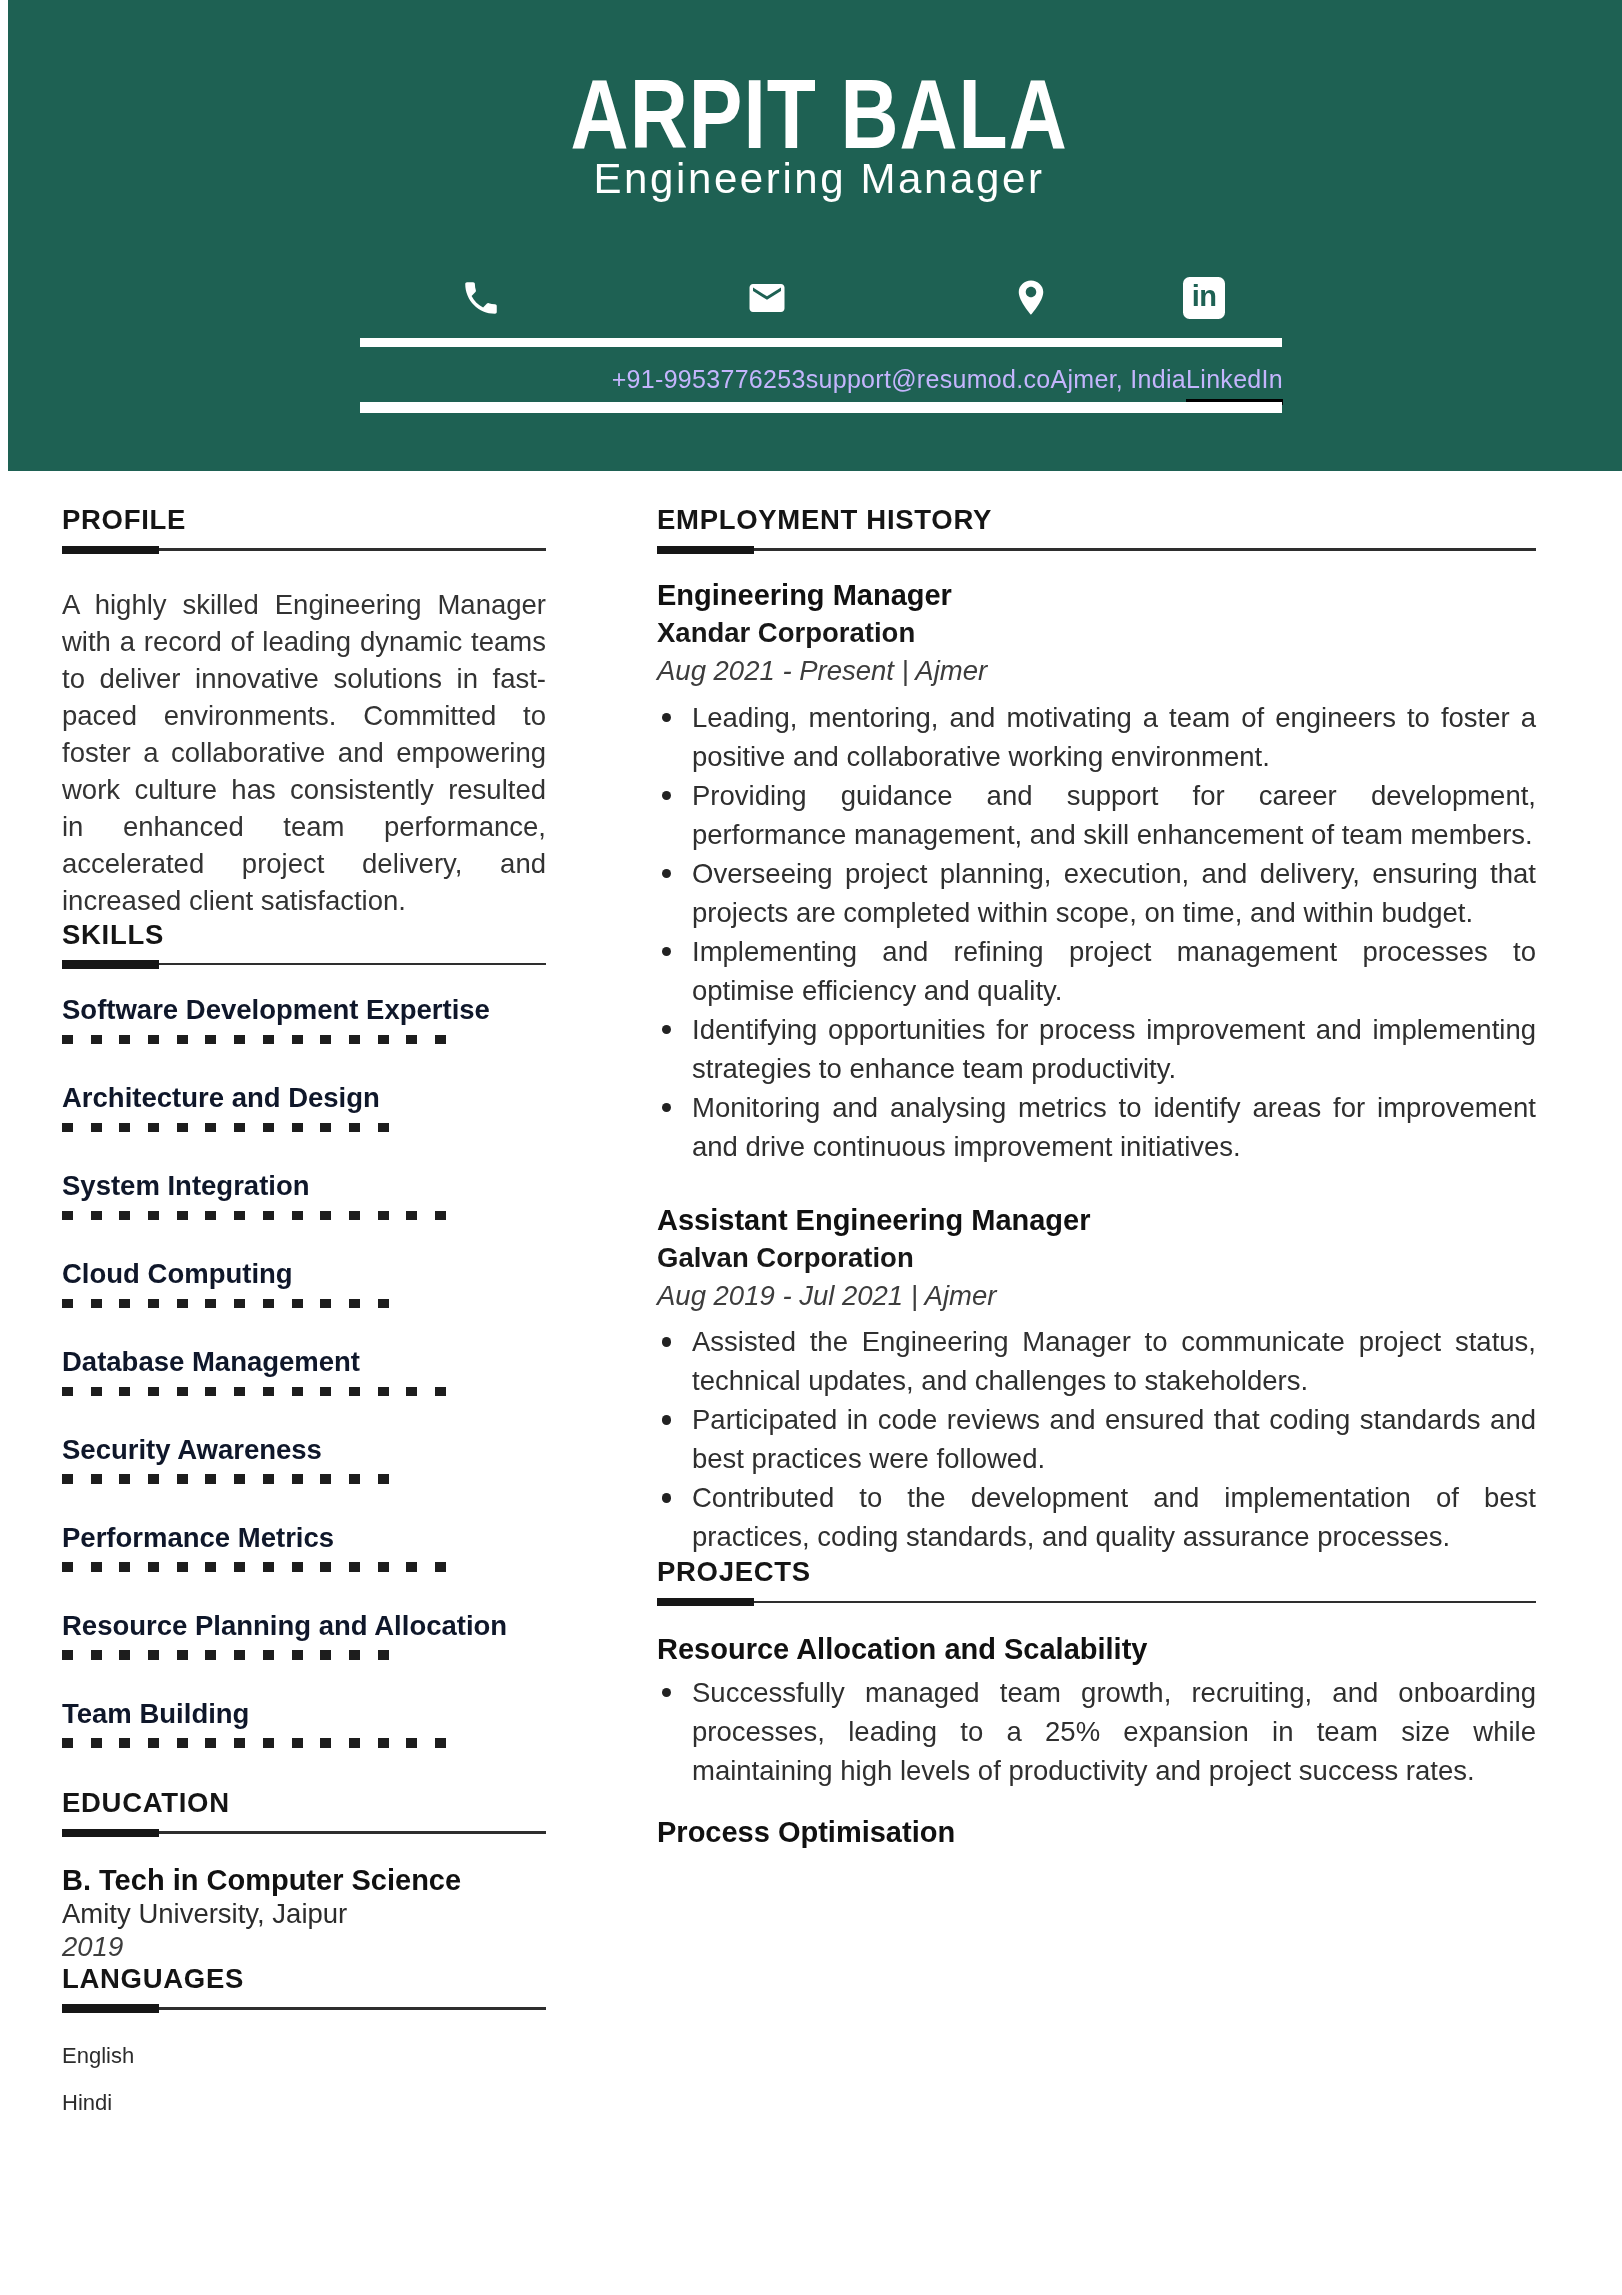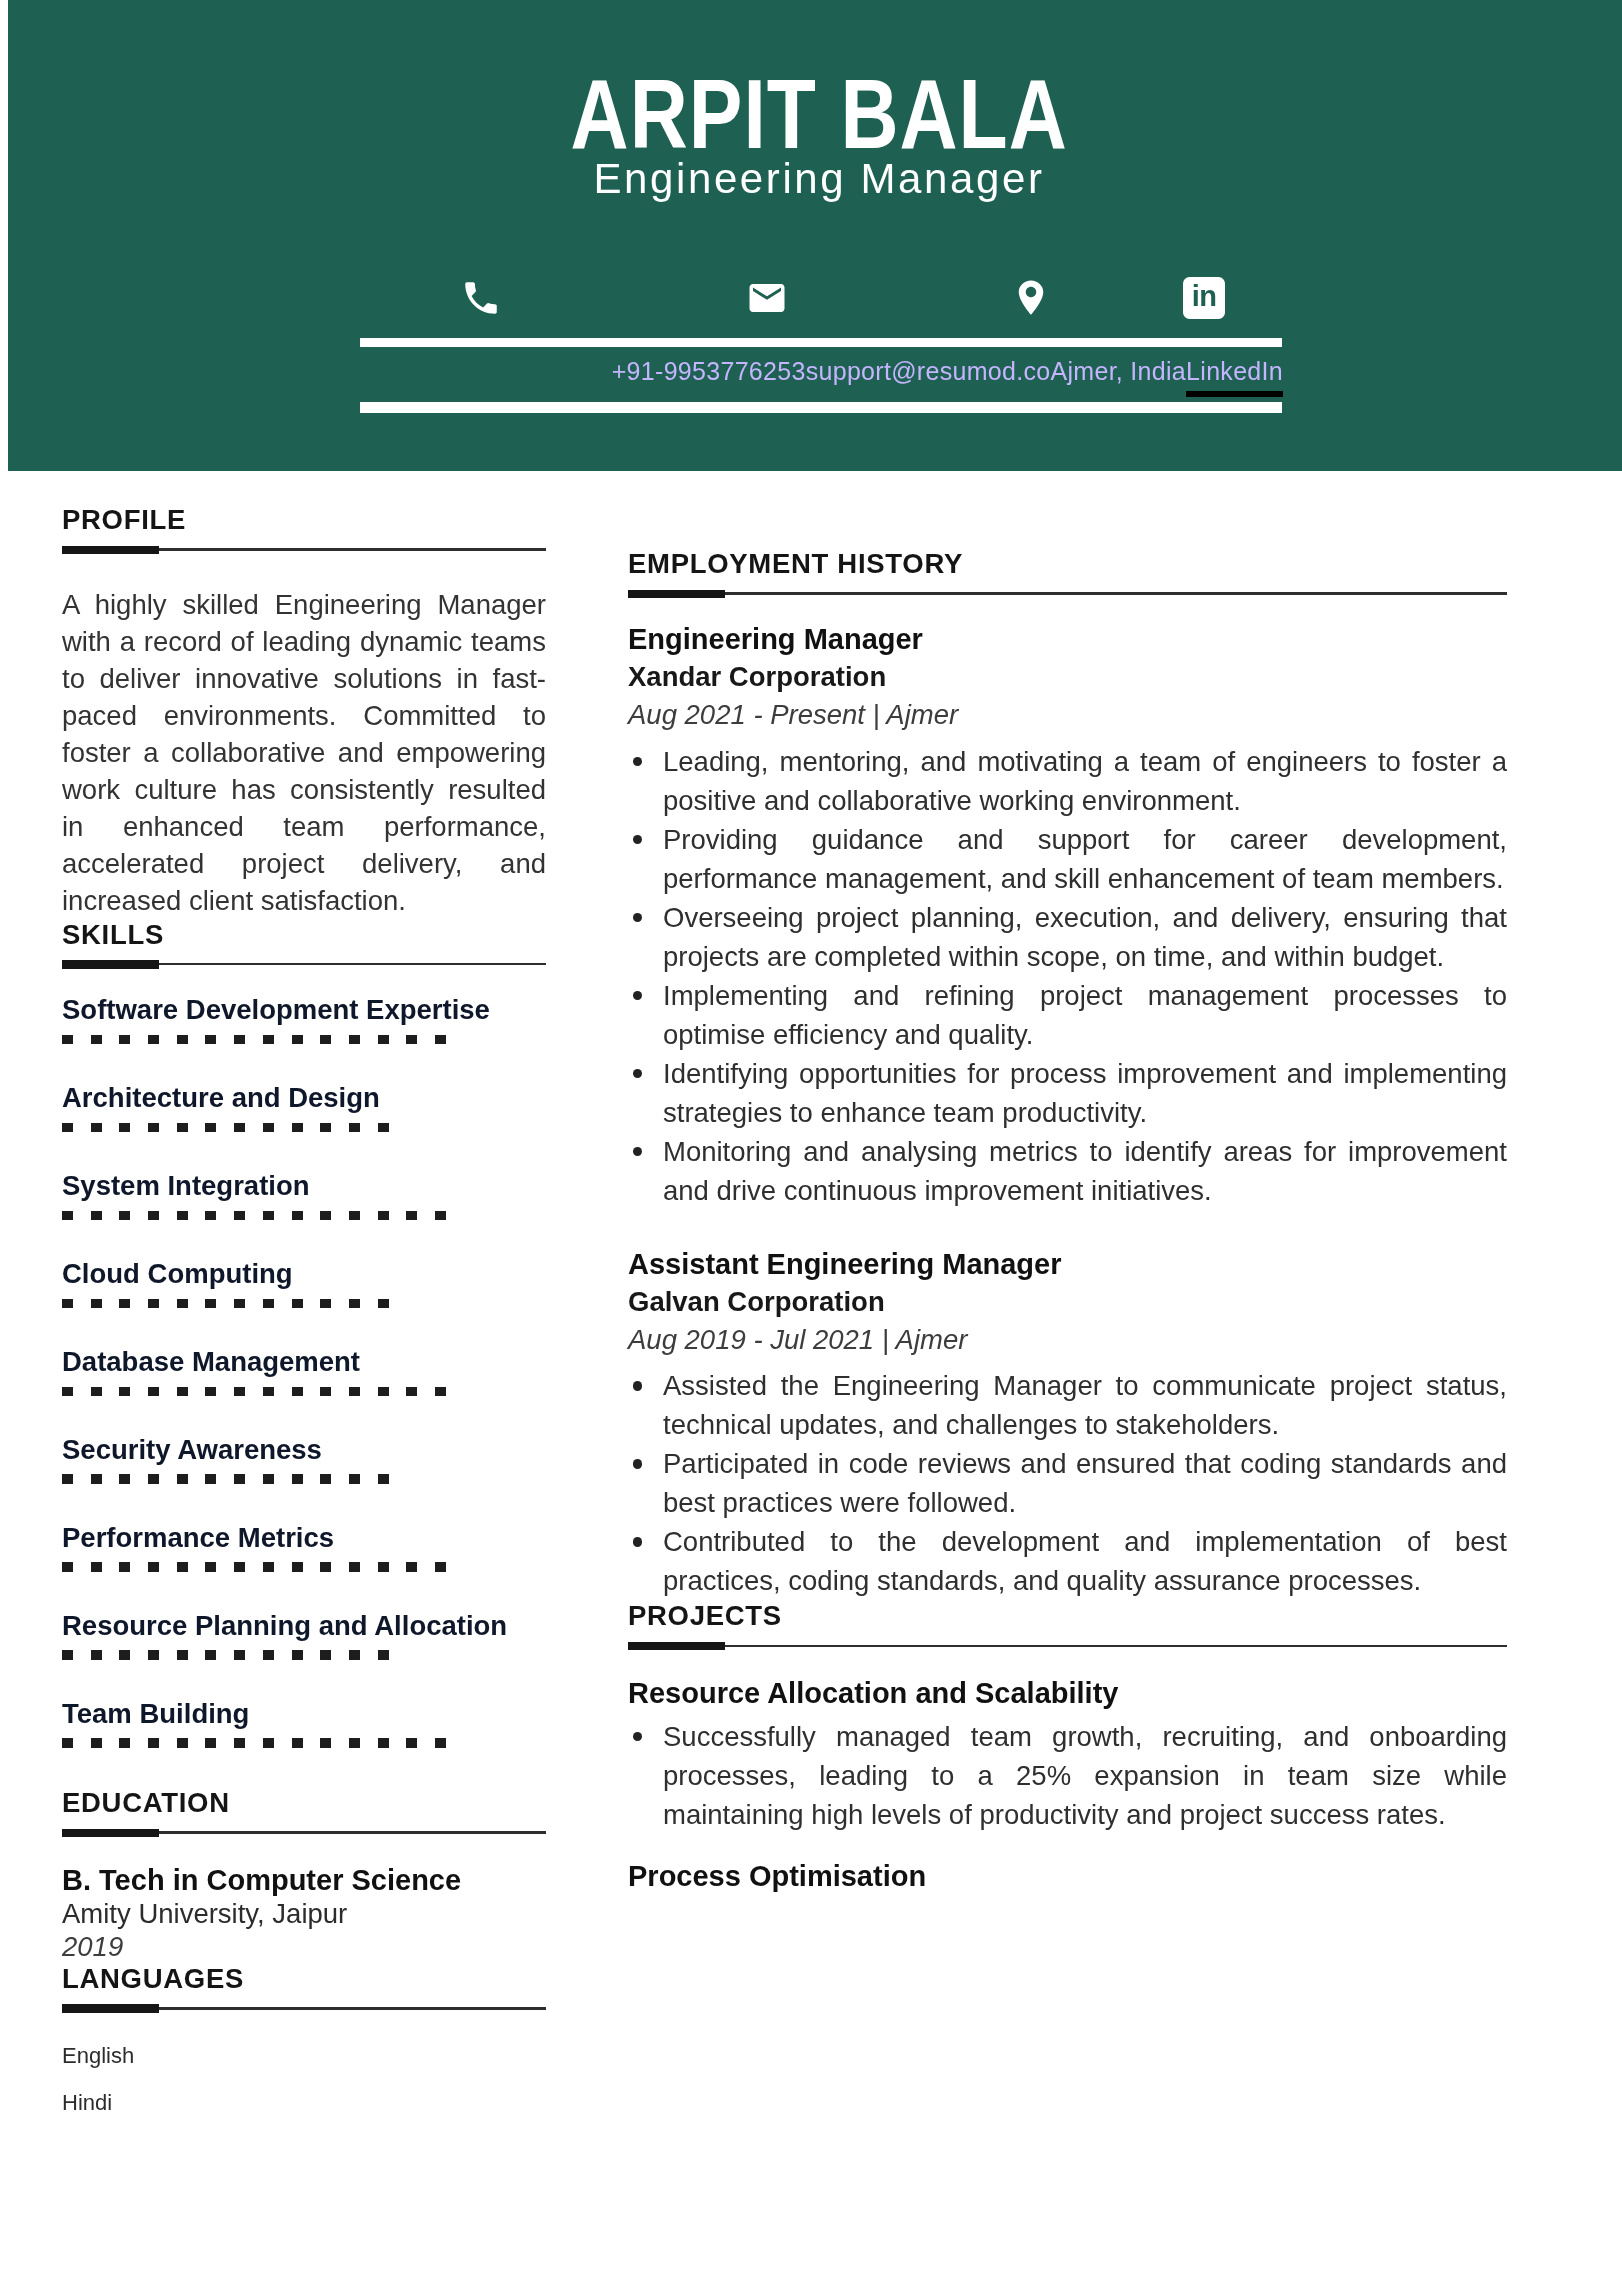--- a/index.html
+++ b/index.html
@@ -28,25 +28,25 @@
   .icon-linkedin .in{font-size:29px;font-weight:bold;color:var(--green,#1E6153);line-height:1;
         letter-spacing:-0.7px;padding-bottom:2.6px;}
 
   .hline{position:absolute;background:#fff;}
   .hline-1{left:352px;top:338px;width:922px;height:8.5px;}
   .hline-2{left:352px;top:402px;width:922px;height:10.5px;}
 
   .contact-row{position:absolute;left:364px;top:353px;width:911px;
         display:flex;justify-content:flex-end;align-items:baseline;
         color:#c4b5fd;font-size:25px;line-height:37px;letter-spacing:0.3px;}
-  .contact-row .linkedin-link{border-bottom:6px solid #000000;padding-bottom:1px;cursor:pointer;}
+  .contact-row .linkedin-link{border-bottom:6px solid #000000;padding-bottom:1px;cursor:pointer;margin-top:8px;}
 
   
   .col-left{position:absolute;left:62px;top:504px;width:484px;}
-  .col-right{position:absolute;left:628px;top:504px;width:879px;margin-top:44px;}
+  .col-right{position:absolute;left:657px;top:504px;width:879px;}
 
   h2.sec{margin:0;font-size:27.5px;line-height:31px;font-weight:bold;
         letter-spacing:0.7px;color:#151515;}
   .rule{position:relative;height:9.2px;margin-top:10.5px;}
   .rule .thin{position:absolute;left:0;top:2.6px;width:100%;height:2.6px;background:#2e2e2e;}
   .rule .thick{position:absolute;left:0;top:0;width:97px;height:8.5px;background:#161616;}
 
   
   .profile-text{margin:31px 0 0 0;font-size:27.5px;line-height:37px;color:#333;
         text-align:justify;}

